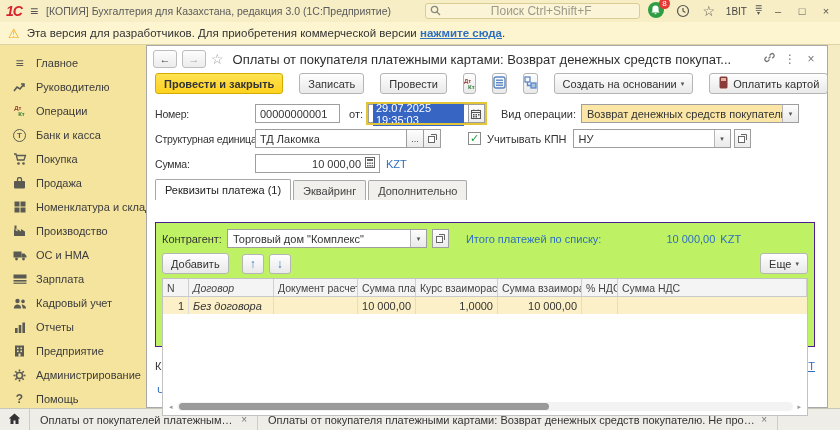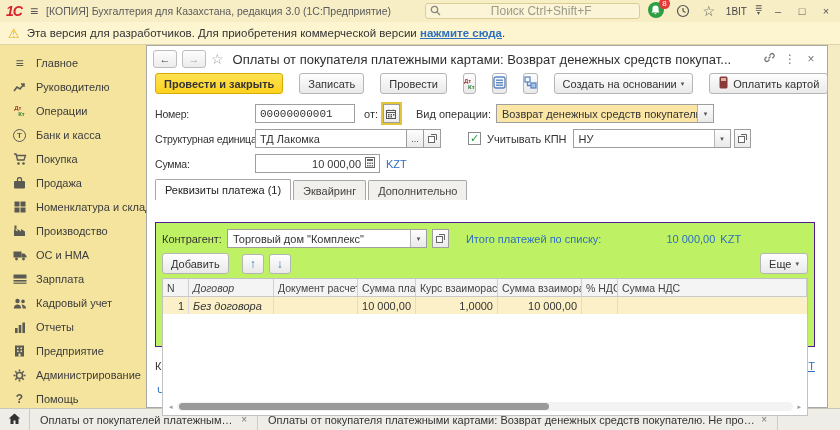--- a/index.html
+++ b/index.html
@@ -372,25 +372,28 @@
               <rect x="3" y="9" width="7" height="2.5" fill="#9a9a9a"></rect>
             </svg></span>
         <span>Напечатать чек</span>
       </button>
       <span class="spacer"></span>
 
     </div>
 
     <div class="frow">
       <span class="flabel">Номер:</span>
-      <span class="inp" style="width:100px;font-family:Liberation Mono, monospace;">
+      <span class="inp" style="width:85px;">
           <span>00000000001</span>
         </span>
       <span style="margin:0 5px 0 9px;">от:</span>
       <span class="datefield">
+        <span class="inp" style="width:100px;border-right:none;">
+            <span class="dval">29.07.2025 19:35:03</span>
+          </span>
         <span class="sqbtn" style="border-left:1px solid #9e9e9e;">
           <svg width="10" height="10" viewBox="0 0 10 10">
               <rect x="0.5" y="1.5" width="9" height="8" fill="none" stroke="#555" stroke-width="1"></rect>
               <line x1="0.5" y1="3.5" x2="9.5" y2="3.5" stroke="#555" stroke-width="1"></line>
               <line x1="2.8" y1="0.5" x2="2.8" y2="2" stroke="#555" stroke-width="1"></line>
               <line x1="7.2" y1="0.5" x2="7.2" y2="2" stroke="#555" stroke-width="1"></line>
               <rect x="2" y="5" width="1.5" height="1.5" fill="#555"></rect>
               <rect x="4.5" y="5" width="1.5" height="1.5" fill="#555"></rect>
               <rect x="7" y="5" width="1.5" height="1.5" fill="#555"></rect>
               <rect x="2" y="7" width="1.5" height="1.5" fill="#555"></rect>

